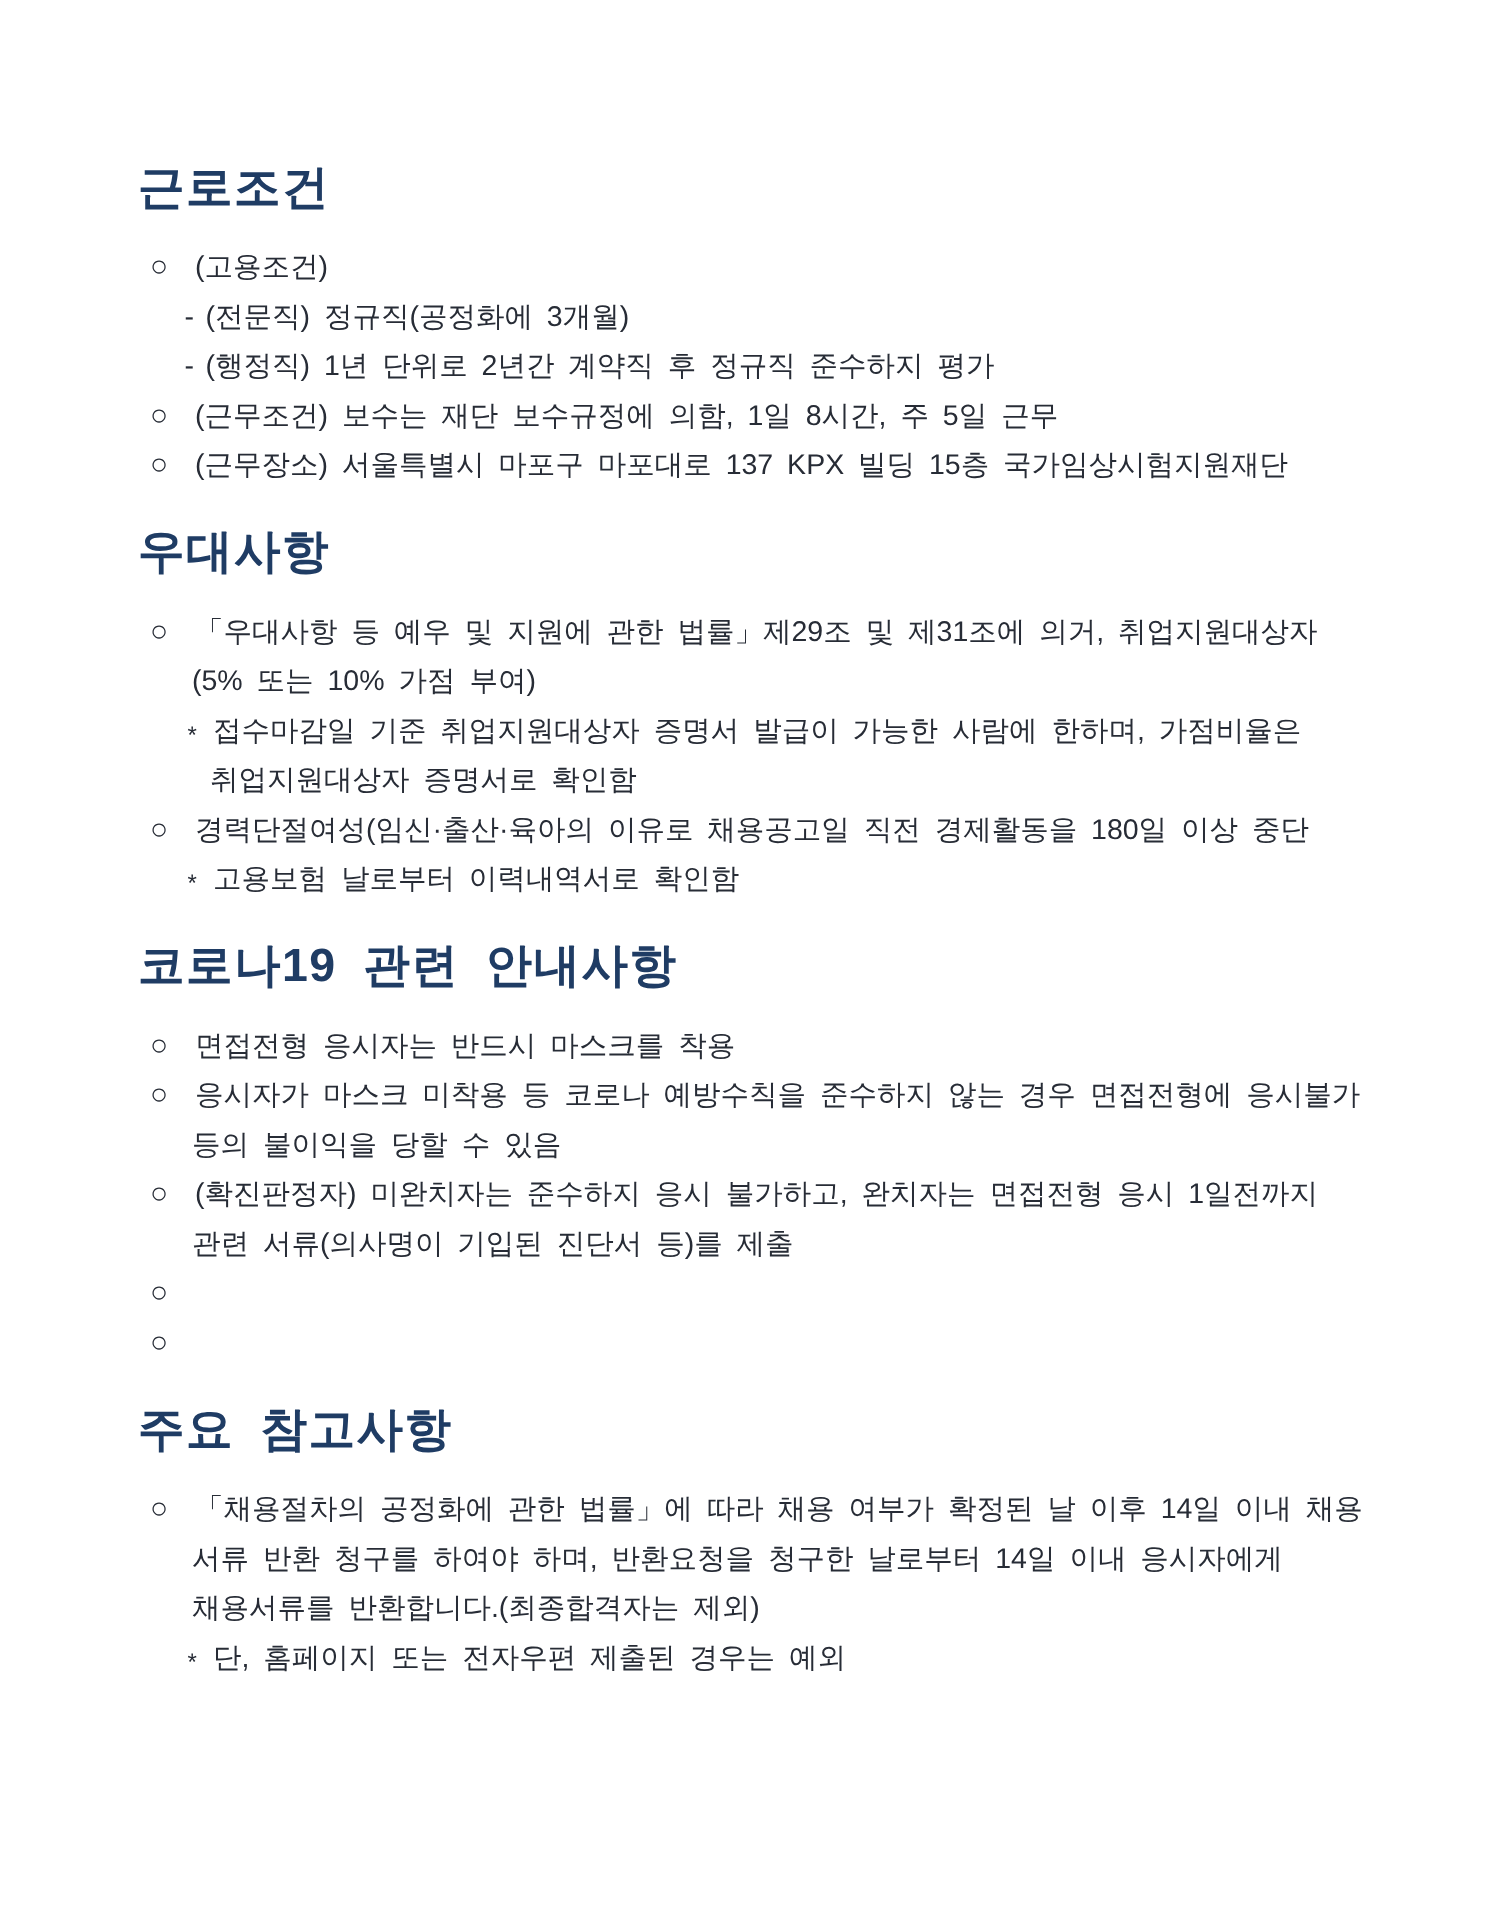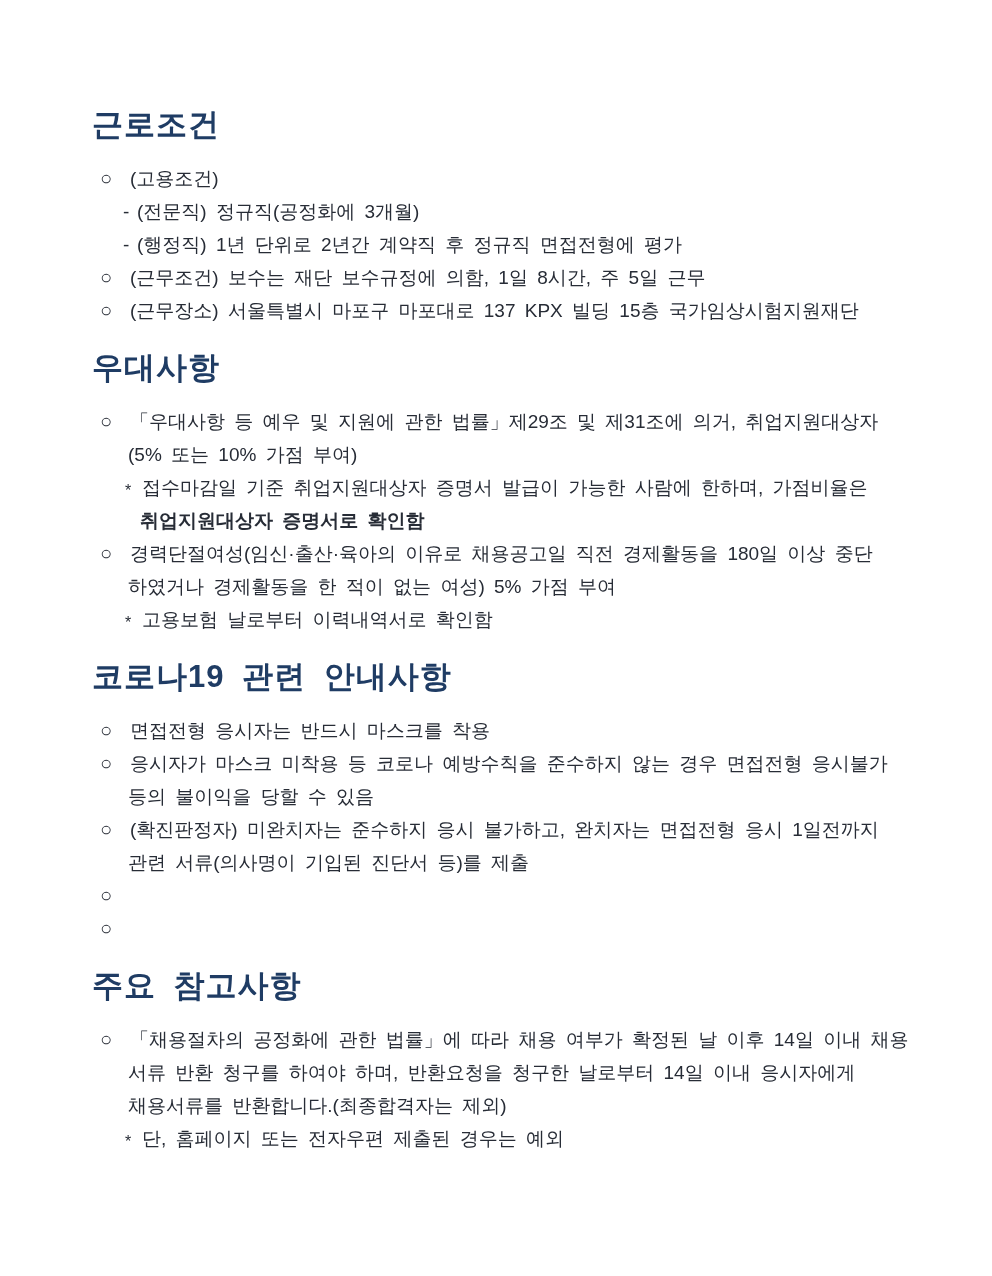--- a/index.html
+++ b/index.html
@@ -35,21 +35,21 @@
     word-spacing: 4px;
   }
   .b { position: absolute; top: 0; }
   .b-circle { left: 8px;  font-size: 20px; }
   .b-dash   { left: 31px; }
   .b-ast    { left: 33px; font-size: 16px; top: 3px; }
   .t-circle { padding-left: 38px; }
   .t-dash   { padding-left: 45px; }
   .t-ast    { padding-left: 50px; }
   .c-circle { padding-left: 36px; }
-  .c-ast    { padding-left: 48px; font-weight: bold; }
+  .c-ast    { padding-left: 48px; }
 </style>
 </head>
 <body>
 
 <div class="doc">
 
   <section class="sec">
     <h2 class="sec-title">근로조건</h2>
     <div class="item">
       <div class="line t-circle">
@@ -59,21 +59,21 @@
     </div>
     <div class="item">
       <div class="line t-dash">
         <span class="b b-dash">-</span>
         <span class="txt">(전문직) 정규직(공정화에 3개월)</span>
       </div>
     </div>
     <div class="item">
       <div class="line t-dash">
         <span class="b b-dash">-</span>
-        <span class="txt">(행정직) 1년 단위로 2년간 계약직 후 정규직 면접전형에 평가</span>
+        <span class="txt">(행정직) 1년 단위로 2년간 계약직 후 정규직 준수하지 평가</span>
       </div>
     </div>
     <div class="item">
       <div class="line t-circle">
         <span class="b b-circle">○</span>
         <span class="txt">(근무조건) 보수는 재단 보수규정에 의함, 1일 8시간, 주 5일 근무</span>
       </div>
     </div>
     <div class="item">
       <div class="line t-circle">
@@ -101,44 +101,41 @@
       </div>
       <div class="line c-ast">
         <span class="txt">취업지원대상자 증명서로 확인함</span>
       </div>
     </div>
     <div class="item">
       <div class="line t-circle">
         <span class="b b-circle">○</span>
         <span class="txt">경력단절여성(임신·출산·육아의 이유로 채용공고일 직전 경제활동을 180일 이상 중단</span>
       </div>
-      <div class="line c-circle">
-        <span class="txt">하였거나 경제활동을 한 적이 없는 여성) 5% 가점 부여</span>
-      </div>
     </div>
     <div class="item">
       <div class="line t-ast">
         <span class="b b-ast">*</span>
         <span class="txt">고용보험 날로부터 이력내역서로 확인함</span>
       </div>
     </div>
   </section>
 
   <section class="sec">
     <h2 class="sec-title">코로나19 관련 안내사항</h2>
     <div class="item">
       <div class="line t-circle">
         <span class="b b-circle">○</span>
         <span class="txt">면접전형 응시자는 반드시 마스크를 착용</span>
       </div>
     </div>
     <div class="item">
       <div class="line t-circle">
         <span class="b b-circle">○</span>
-        <span class="txt">응시자가 마스크 미착용 등 코로나 예방수칙을 준수하지 않는 경우 면접전형 응시불가</span>
+        <span class="txt">응시자가 마스크 미착용 등 코로나 예방수칙을 준수하지 않는 경우 면접전형에 응시불가</span>
       </div>
       <div class="line c-circle">
         <span class="txt">등의 불이익을 당할 수 있음</span>
       </div>
     </div>
     <div class="item">
       <div class="line t-circle">
         <span class="b b-circle">○</span>
         <span class="txt">(확진판정자) 미완치자는 준수하지 응시 불가하고, 완치자는 면접전형 응시 1일전까지</span>
       </div>

